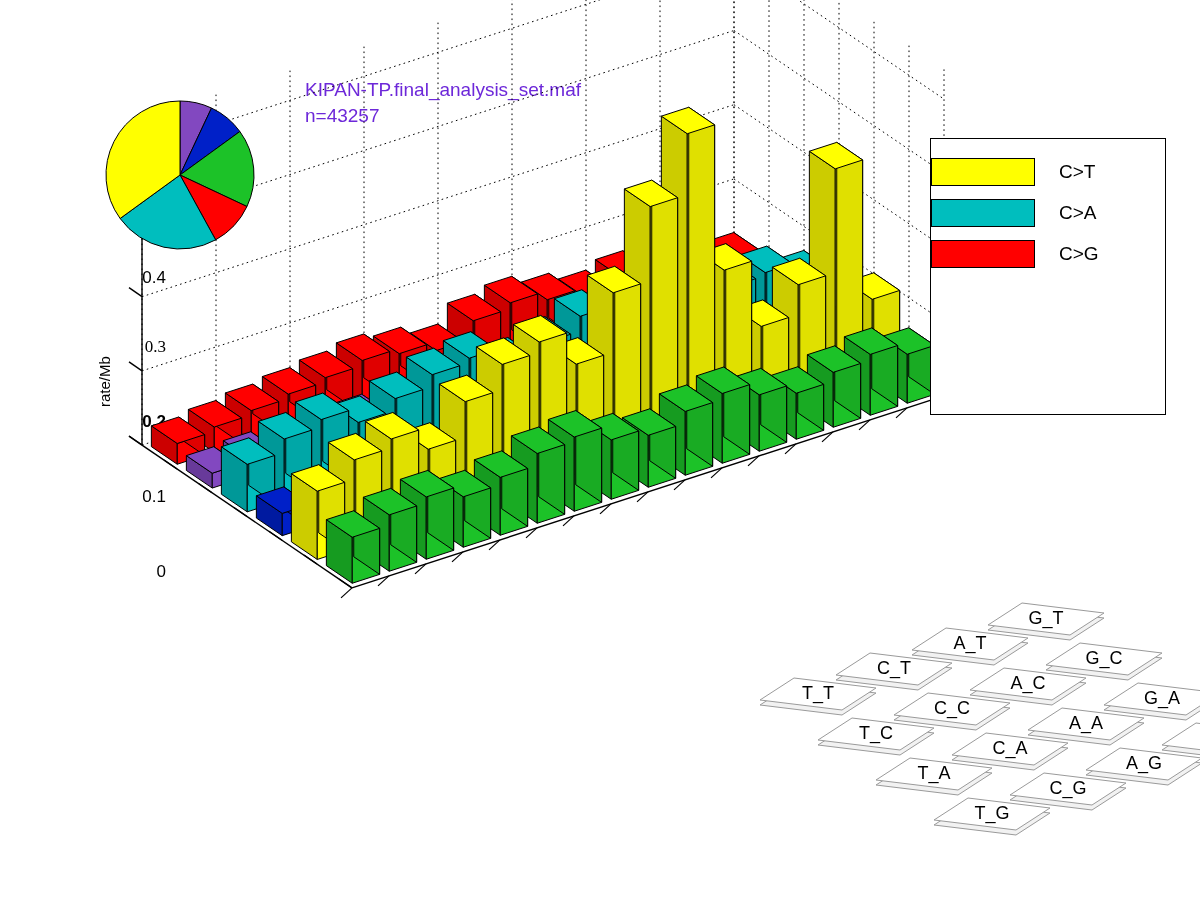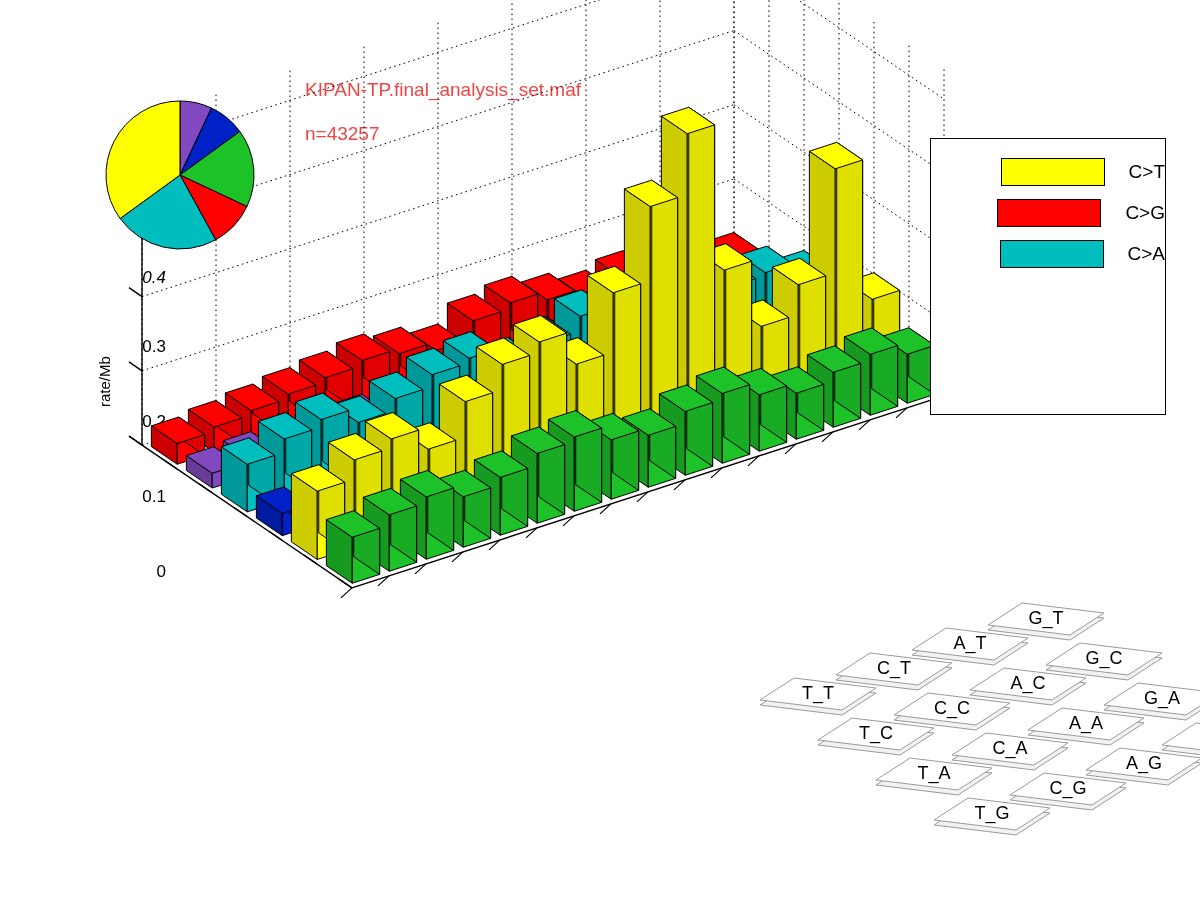--- a/index.html
+++ b/index.html
@@ -3,58 +3,58 @@
 <meta charset="utf-8">
 <title>KIPAN-TP mutation spectrum</title>
 <style>
   html,body{margin:0;padding:0;background:#ffffff;}
   body{width:1200px;height:900px;overflow:hidden;
        font-family:"Liberation Sans","DejaVu Sans",sans-serif;}
   #root{position:relative;width:1200px;height:900px;background:#fff;}
 
   
   #title-block{position:absolute;left:305px;top:78px;line-height:1.28;
-               font-size:19px;color:#ef4444;white-space:nowrap;}
-  #title-block .l2{margin-top:20px;}
+               font-size:19px;color:#6d28d9;white-space:nowrap;}
+  #title-block .l2{margin-top:2px;}
 
   
   #yaxis{position:absolute;left:0;top:0;width:1200px;height:900px;}
   .ylab{position:absolute;font-size:17px;color:#000;text-align:right;width:46px;}
   #ylabel{position:absolute;left:96px;top:407px;font-size:15px;color:#000;
           transform:rotate(-90deg);transform-origin:left top;white-space:nowrap;}
 
   
   #scene{position:absolute;left:0;top:0;}
 
   
   #legend{position:absolute;left:930px;top:138px;width:236px;height:277px;
           background:#fff;border:1.3px solid #000;box-sizing:border-box;
           padding:12px 0 0 0;}
-  .leg-row{display:flex;align-items:center;height:41px;justify-content:flex-end;}
+  .leg-row{display:flex;align-items:center;height:41px;}
   .leg-sw{width:104px;height:28px;border:1.2px solid #000;box-sizing:border-box;}
   .leg-txt{margin-left:24px;font-size:19px;color:#000;}
 
   
   #pie{position:absolute;left:104px;top:99px;}
 </style>
 </head>
 <body>
 
 <div id="root">
 
   <div id="title-block">
     <div class="l1">KIPAN-TP.final_analysis_set.maf</div>
     <div class="l2">n=43257</div>
   </div>
 
   <div id="ylabel">rate/Mb</div>
   <div id="yaxis">
-    <div class="ylab" style="left:120px;top:268px;font-style:italic;">0.4</div>
-    <div class="ylab" style="left:120px;top:337px;">0.3</div>
-    <div class="ylab" style="left:120px;top:412px;">0.2</div>
+    <div class="ylab" style="left:120px;top:268px;">0.4</div>
+    <div class="ylab" style="left:120px;top:337px;font-family:Liberation Serif, serif;">0.3</div>
+    <div class="ylab" style="left:120px;top:412px;font-weight:bold;">0.2</div>
     <div class="ylab" style="left:120px;top:487px;">0.1</div>
     <div class="ylab" style="left:120px;top:562px;">0</div>
   </div>
 
   <svg id="scene" width="1200" height="900">
       <g>
         <line x1="142" y1="445.1" x2="142" y2="118.62" stroke="#000" stroke-width="1" stroke-dasharray="1.6 3.4" fill="none"></line>
         <line x1="216" y1="421.1" x2="216" y2="94.62" stroke="#000" stroke-width="1" stroke-dasharray="1.6 3.4" fill="none"></line>
         <line x1="290" y1="397.1" x2="290" y2="70.62" stroke="#000" stroke-width="1" stroke-dasharray="1.6 3.4" fill="none"></line>
         <line x1="364" y1="373.1" x2="364" y2="46.620000000000005" stroke="#000" stroke-width="1" stroke-dasharray="1.6 3.4" fill="none"></line>
@@ -785,22 +785,22 @@
       <path d="M 76 76 L 111.64977188352691 140.8466943232459 A 74 74 0 0 1 16.13274241625387 119.49610866964298 Z" fill="#00BEBE" stroke="#000" stroke-width="1"></path>
       <path d="M 76 76 L 16.13274241625387 119.49610866964298 A 74 74 0 0 1 75.99999999999999 2 Z" fill="#FFFF00" stroke="#000" stroke-width="1"></path>
     </svg>
 
   <div id="legend">
     <div class="leg-row">
       <div class="leg-sw" style="background:#FFFF00"></div>
       <div class="leg-txt">C&gt;T</div>
     </div>
     <div class="leg-row">
+      <div class="leg-sw" style="background:#00BEBE"></div>
+      <div class="leg-txt">C&gt;A</div>
+    </div>
+    <div class="leg-row">
       <div class="leg-sw" style="background:#FF0000"></div>
       <div class="leg-txt">C&gt;G</div>
     </div>
-    <div class="leg-row">
-      <div class="leg-sw" style="background:#00BEBE"></div>
-      <div class="leg-txt">C&gt;A</div>
-    </div>
   </div>
 
 </div>
 
 </body></html>

